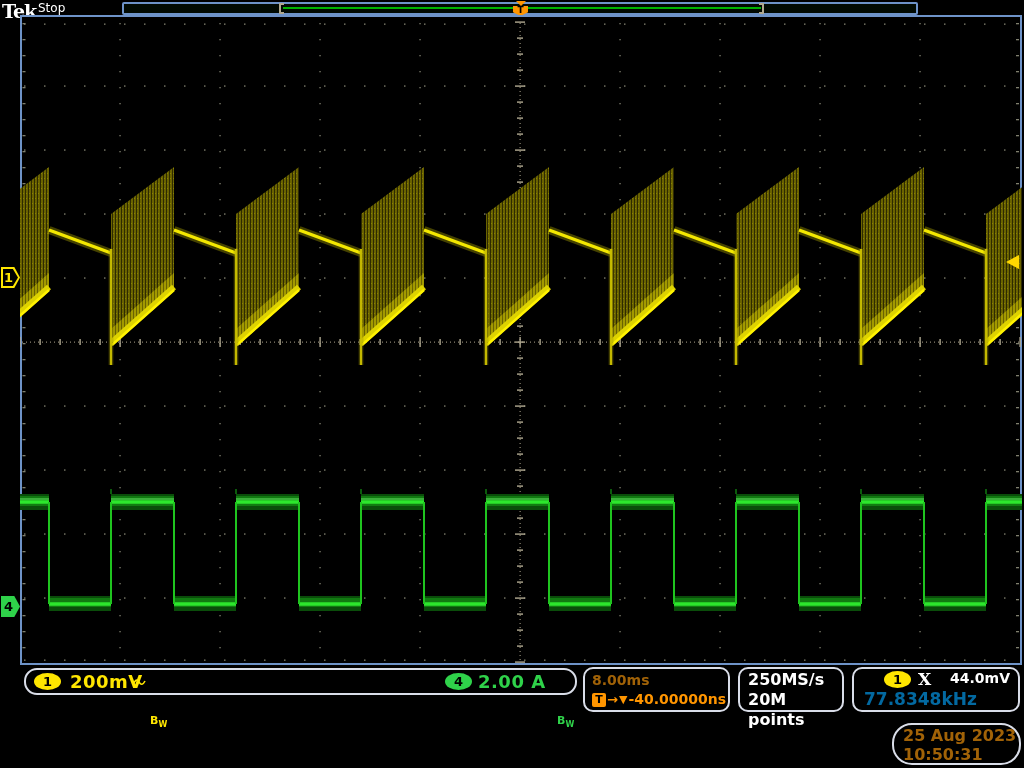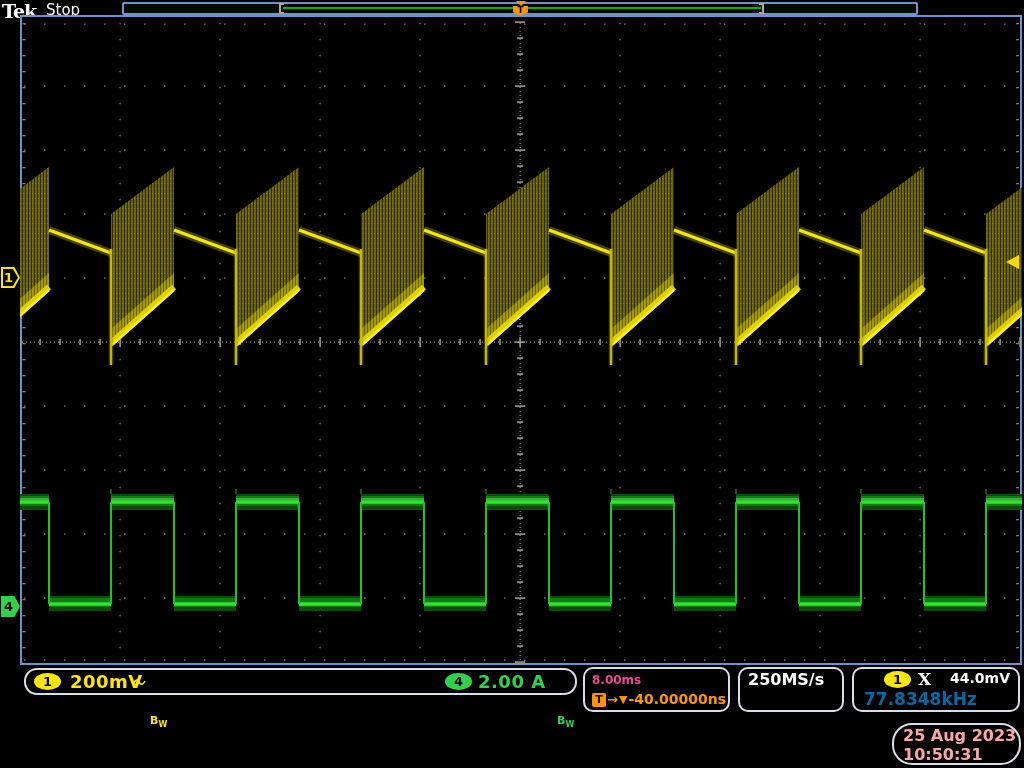--- a/index.html
+++ b/index.html
@@ -1,21 +1,21 @@
 <!DOCTYPE html>
 <html><head>
 <meta charset="utf-8">
 <style>
   html,body{margin:0;padding:0;background:#000;}
   body{width:1024px;height:768px;position:relative;overflow:hidden;
        font-family:"DejaVu Sans", sans-serif;-webkit-font-smoothing:none;}
   .abs{position:absolute;}
   
   #tek-logo{left:2px;top:0px;color:#fff;font-family:"DejaVu Serif",serif;font-weight:bold;font-size:19px;letter-spacing:-1px;}
-  #run-state{left:46px;top:1px;color:#fff;font-size:15px;}
+  #run-state{left:38px;top:1px;color:#fff;font-size:12px;}
   
   #record-bar{left:122px;top:2px;width:796px;height:13px;border:2px solid #6e93c8;background:#020a02;box-sizing:border-box;border-radius:2px;}
   #record-line{left:283px;top:7px;width:478px;height:2px;background:#00b400;}
   .bracket{top:3px;width:5px;height:11px;box-sizing:border-box;border:2px solid #b0a890;background:transparent;}
   #bracket-left{left:279px;border-right:none;}
   #bracket-right{left:759px;border-left:none;}
   .tri-down{width:0;height:0;border-left:5px solid transparent;border-right:5px solid transparent;border-top:6px solid #ff9500;}
   .t-shield{background:#ff9500;clip-path:polygon(0 0,100% 0,100% 62%,50% 100%,0 62%);
             color:#000;font-weight:bold;text-align:center;line-height:11px;}
   #trig-bar-arrow{left:516px;top:1px;border-left-width:5px;border-right-width:5px;border-top-width:5px;}
@@ -36,31 +36,31 @@
   
   .robox{border:2px solid #d9dde8;background:#000;box-sizing:border-box;}
   #ch-box{left:24px;top:668px;width:553px;height:27px;border-radius:13px;}
   .oval{position:absolute;width:27px;height:17px;border-radius:50%;color:#000;font-size:13px;font-weight:bold;text-align:center;line-height:17px;top:3px;}
   .oval.y{background:#ffe600;}
   .oval.g{background:#2fd24a;}
   .rtxt{position:absolute;top:1px;font-weight:bold;font-size:18px;letter-spacing:0.5px;}
   .bw{position:absolute;top:3px;font-size:11px;font-weight:bold;margin-top:41px;}
   .bw .sub{font-size:8px;vertical-align:-3px;}
   #hbox{left:583px;top:667px;width:147px;height:45px;border-radius:10px;padding:1px 0 0 7px;}
-  #hbox .l1{color:#ec4899;font-weight:bold;font-size:12px;line-height:20px;}
+  #hbox .l1{color:#a16207;font-weight:bold;font-size:14px;line-height:20px;}
   #hbox .l2{color:#ff9500;font-weight:bold;font-size:14px;line-height:19px;display:flex;align-items:center;}
   #tchip{display:inline-block;width:14px;height:14px;background:#ff9500;color:#000;font-size:11px;font-weight:bold;text-align:center;line-height:14px;border-radius:2px;margin-right:1px;}
   #hbox .arr{font-size:13px;} #hbox .dtri{font-size:11px;margin:0 1px;}
   #acq-box{left:738px;top:667px;width:106px;height:45px;border-radius:10px;padding:1px 0 0 8px;color:#fff;font-weight:bold;font-size:16px;line-height:20px;}
   #trig-box{left:852px;top:667px;width:168px;height:45px;border-radius:10px;}
   #trig-box .oval{left:30px;top:2px;}
   #trig-slope{left:64px;top:0px;color:#fff;font-family:"DejaVu Serif",serif;font-weight:bold;font-size:17px;}
   #trig-level{right:8px;top:1px;color:#fff;font-weight:bold;font-size:14px;}
   #trig-freq{left:10px;top:20px;color:#0369a1;font-weight:bold;font-size:17px;}
-  #dt-box{left:892px;top:723px;width:129px;height:42px;border-radius:20px;padding:1px 0 0 9px;color:#fca5a5;font-weight:bold;font-size:16px;line-height:19px;}
+  #dt-box{left:892px;top:723px;width:129px;height:42px;border-radius:20px;padding:1px 0 0 9px;color:#a16207;font-weight:bold;font-size:16px;line-height:19px;}
 </style>
 </head>
 <body>
 
 <div class="abs" id="tek-logo">Tek</div>
 <div class="abs" id="run-state">Stop</div>
 
 <div class="abs" id="record-bar"></div>
 <div class="abs" id="record-line"></div>
 <div class="abs bracket" id="bracket-left"></div>
@@ -1684,20 +1684,21 @@
   <div class="l2">
     <span id="tchip">T</span>
       <span class="arr">→</span>
       <span class="dtri">▼</span>
       <span>-40.00000ns</span>
   </div>
 </div>
 
 <div class="abs robox" id="acq-box">
   <div>250MS/s</div>
+  <div>20M points</div>
 </div>
 
 <div class="abs robox" id="trig-box">
   <div class="oval y">1</div>
   <div class="abs" id="trig-slope">X</div>
   <div class="abs" id="trig-level">44.0mV</div>
   <div class="abs" id="trig-freq">77.8348kHz</div>
 </div>
 
 <div class="abs robox" id="dt-box">

